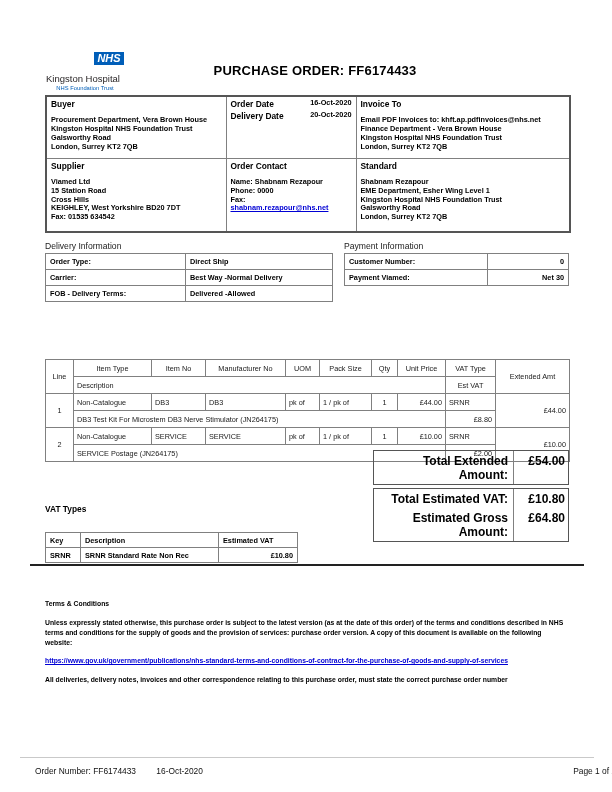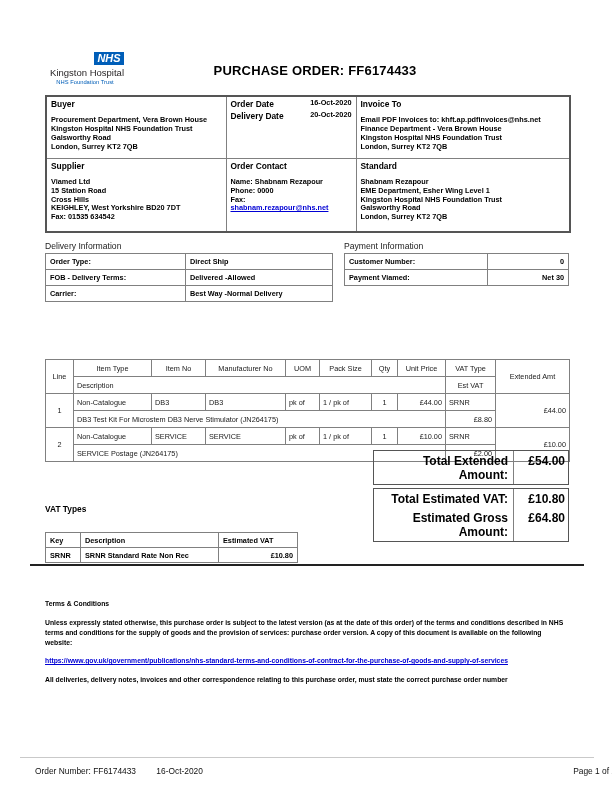--- a/index.html
+++ b/index.html
@@ -5,21 +5,21 @@
   html,body { margin:0; padding:0; background:#fff; }
   .page {
     position:relative; width:612px; height:792px; background:#fff;
     font-family:"Liberation Sans", sans-serif; color:#000; overflow:hidden;padding-left:29px;
   }
 
   
   .logo { position:absolute; left:46px; top:52px; width:78px; }
   .nhs-box { margin-left:auto; width:30px; height:13px; background:#005EB8; color:#fff;
              font-style:italic; font-weight:bold; font-size:11px; text-align:center; line-height:13px; }
-  .hospital { font-size:9.5px; color:#231f20; margin-top:2px; white-space:nowrap; text-align:right; }
+  .hospital { font-size:9.5px; color:#231f20; margin-top:8px; white-space:nowrap; text-align:left; }
   .trust { font-size:5.8px; color:#005EB8; text-align:center; margin-top:1px; }
 
   .po-title { position:absolute; top:63px; left:150px; width:330px; text-align:center;
               font-weight:bold; font-size:13px; letter-spacing:.2px; }
 
   
   .addr-table { position:absolute; left:45px; top:95px; width:524px;
                 border-collapse:collapse; table-layout:fixed; border:2px solid #555; }
   .addr-table td { border:1px solid #808080; vertical-align:top; padding:2px 4px;
                    font-size:7.3px; font-weight:bold; line-height:1.22; }
@@ -163,26 +163,26 @@
       <colgroup>
           <col style="width:140px">
           <col>
         </colgroup>
       <tbody>
           <tr>
         <td>Order Type:</td>
         <td>Direct Ship</td>
       </tr>
       <tr>
+        <td>Carrier:</td>
+        <td>Best Way  -Normal Delivery</td>
+      </tr>
+      <tr>
         <td>FOB - Delivery Terms:</td>
         <td>Delivered  -Allowed</td>
-      </tr>
-      <tr>
-        <td>Carrier:</td>
-        <td>Best Way  -Normal Delivery</td>
       </tr>
     </tbody>
       </table>
   </div>
 
   <div class="pay-info">
     <div class="sec-title">Payment Information</div>
     <table class="kv-table">
       <colgroup>
           <col>

